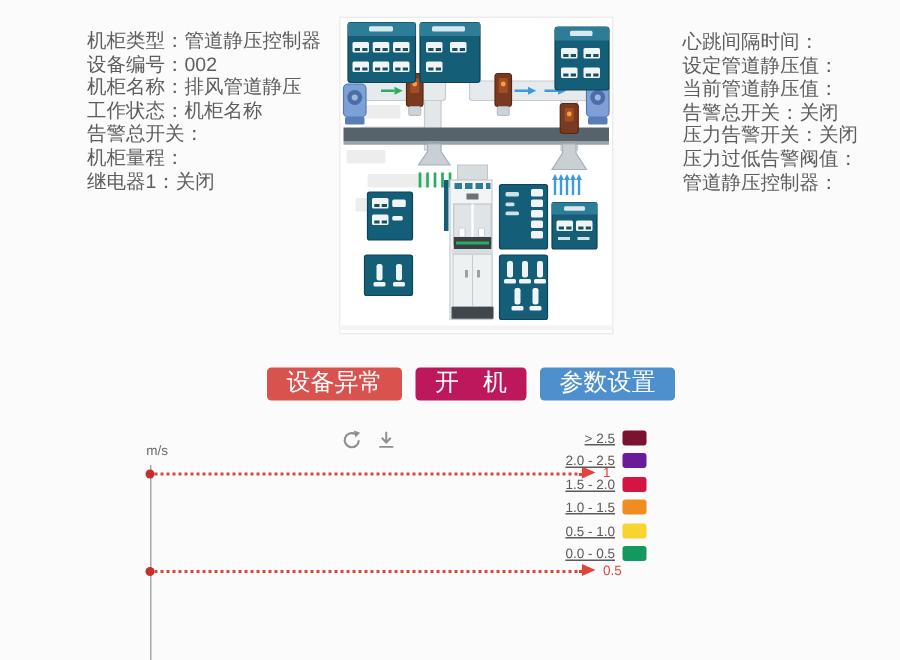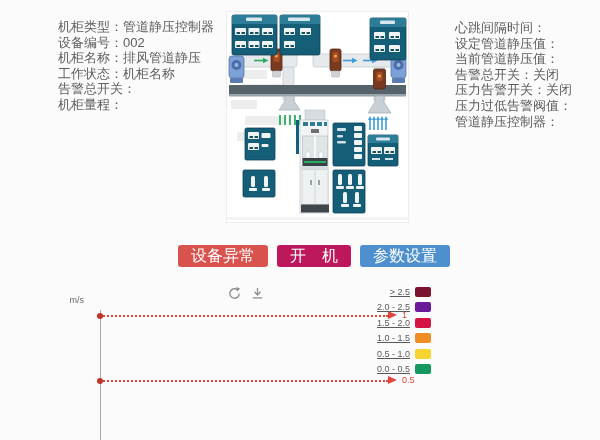--- a/index.html
+++ b/index.html
@@ -18,21 +18,21 @@
   
   .btn-row{position:absolute;top:245px;left:0;width:600px;display:flex;justify-content:center;gap:9px;padding-left:28px;box-sizing:border-box;}
   .btn{height:22px;line-height:22px;padding:0 13px;border:none;border-radius:3px;color:#fff;font-size:16px;cursor:pointer;font-family:inherit;white-space:nowrap;}
   .btn-danger{background:#d9534e;}
   .btn-warn{background:#be185d;}
   .btn-primary{background:#4e90cd;}
   
   .chart{position:absolute;left:0;top:280px;width:600px;height:160px;}
   .chart-toolbar{position:absolute;left:100px;width:292px;top:6px;display:flex;justify-content:center;gap:8px;}
   .icon-btn{width:15px;height:15px;color:#8f8f8f;cursor:pointer;display:inline-block;}
-  .y-axis-label{position:absolute;left:56px;top:15px;width:28px;text-align:right;font-size:9px;color:#6a6a6a;}
+  .y-axis-label{position:absolute;left:84px;top:15px;width:28px;text-align:right;font-size:9px;color:#6a6a6a;}
   .y-axis{position:absolute;left:100px;top:30px;width:1px;height:130px;background:#a9a9a9;}
   .threshold{position:absolute;left:100px;width:288px;height:0;border-top:2px dotted #e0453c;}
   .threshold::before{content:"";position:absolute;left:-3px;top:-4px;width:6px;height:6px;border-radius:50%;background:#c13229;}
   .threshold::after{content:"";position:absolute;right:-9px;top:-6px;border-left:9px solid #e0453c;border-top:4.5px solid transparent;border-bottom:4.5px solid transparent;}
   .t1{top:35px;} .t2{top:100px;}
   .t-label{position:absolute;font-size:9px;color:#e0453c;}
   .t1-label{left:402px;top:30px;}
   .t2-label{left:402px;top:95px;}
   .legend{position:absolute;right:169px;top:4px;}
   .legend-row{display:flex;align-items:center;justify-content:flex-end;height:15.5px;gap:5px;}
@@ -49,20 +49,21 @@
     <div class="info-line"><span>设备编号：</span><span>002</span></div>
 
     <div class="info-line"><span>机柜名称：</span><span>排风管道静压</span></div>
 
     <div class="info-line"><span>工作状态：</span><span>机柜名称</span></div>
 
     <div class="info-line"><span>告警总开关：</span><span></span></div>
 
     <div class="info-line"><span>机柜量程：</span><span></span></div>
 
+    <div class="info-line"><span>继电器1：</span><span>关闭</span></div>
   </div>
 
 <div class="info-col info-right">
 
     <div class="info-line"><span>心跳间隔时间：</span><span></span></div>
 
     <div class="info-line"><span>设定管道静压值：</span><span></span></div>
 
     <div class="info-line"><span>当前管道静压值：</span><span></span></div>
 

